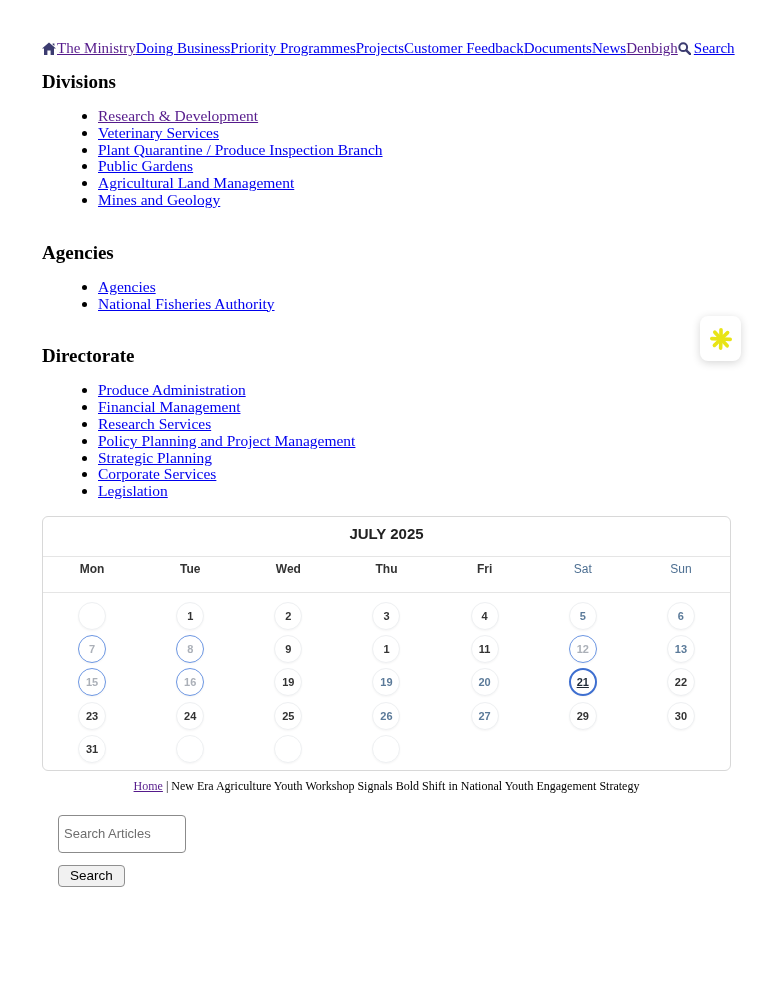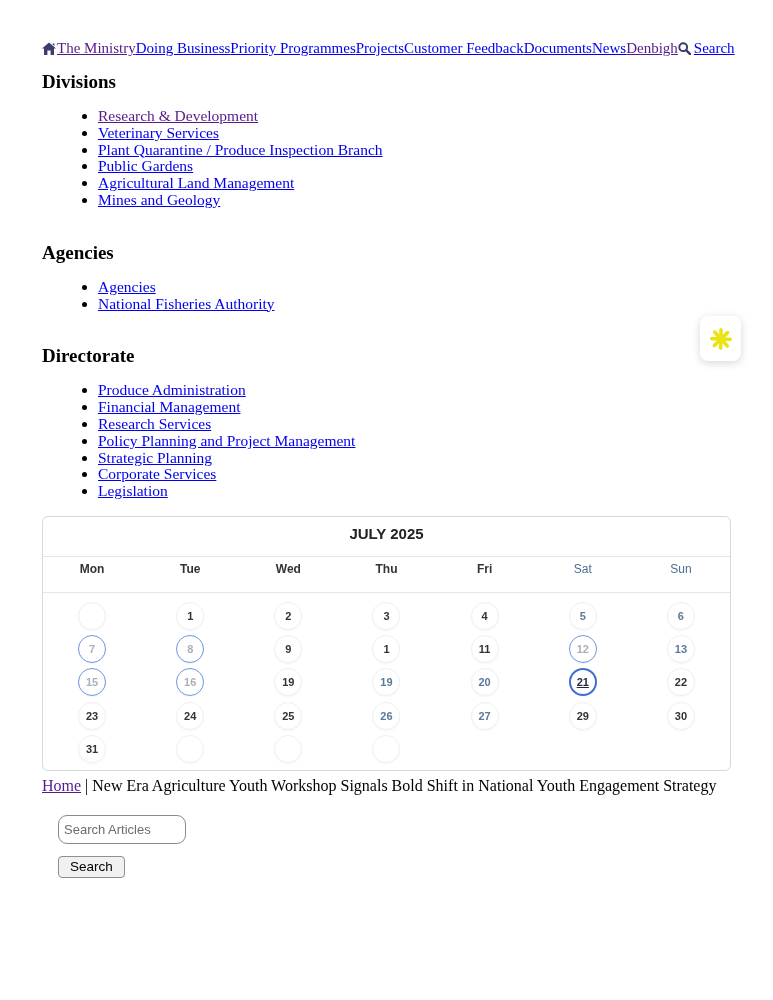--- a/index.html
+++ b/index.html
@@ -45,27 +45,27 @@
   .cal-grid{display:grid;grid-template-columns:repeat(7,1fr);grid-auto-rows:33.4px;padding:6px 0 4px 0;}
   .cal-cell{display:flex;align-items:center;justify-content:center;}
   .cal-day{width:28px;height:28px;border-radius:50%;background:#fff;border:1px solid #eef0f2;
     box-shadow:0 1px 2px rgba(0,0,0,0.04);display:flex;align-items:center;justify-content:center;
     font-size:11px;font-weight:700;color:var(--day-text);}
   .cal-day.weekend{color:var(--weekend-text);}
   .cal-day.event{border:1.5px solid var(--event-ring);color:var(--event-text);}
   .cal-day.today{border:2.5px solid var(--today-ring);color:var(--today-text);text-decoration:underline;}
 
   
-  .breadcrumb{margin:6px 0 0 0;font-size:16px;line-height:18px;}
+  .breadcrumb{margin:6px 0 0 0;font-size:12px;line-height:18px;text-align:center;}
   .breadcrumb a{color:var(--visited);text-decoration:underline;}
 
   
   .search-form{margin:20px 0 0 16px;}
-  .search-input{display:block;width:128px;height:29px;padding:2px 5px;font-size:13px;
-    font-family:"Liberation Sans", sans-serif;border:1px solid #8b8b8b;border-radius:9px;color:#222;}
+  .search-input{display:block;width:128px;height:38px;padding:2px 5px;font-size:13px;
+    font-family:"Liberation Sans", sans-serif;border:1px solid #8b8b8b;border-radius:4px;color:#222;}
   .search-input::placeholder{color:#6e6e6e;opacity:1;}
   .search-button{display:block;margin-top:12px;font-size:13.5px;
     font-family:"Liberation Sans", sans-serif;color:#000;background:#f1f1f1;
     border:1px solid #8f8f8f;border-radius:4px;padding:2px 11px 3px 11px;}
 
   
   .a11y-widget{position:absolute;top:316px;right:32px;width:41px;height:45px;background:#fff;
     border-radius:8px;box-shadow:0 2px 8px rgba(0,0,0,0.16);
     display:flex;align-items:center;justify-content:center;cursor:pointer;}
 </style>

